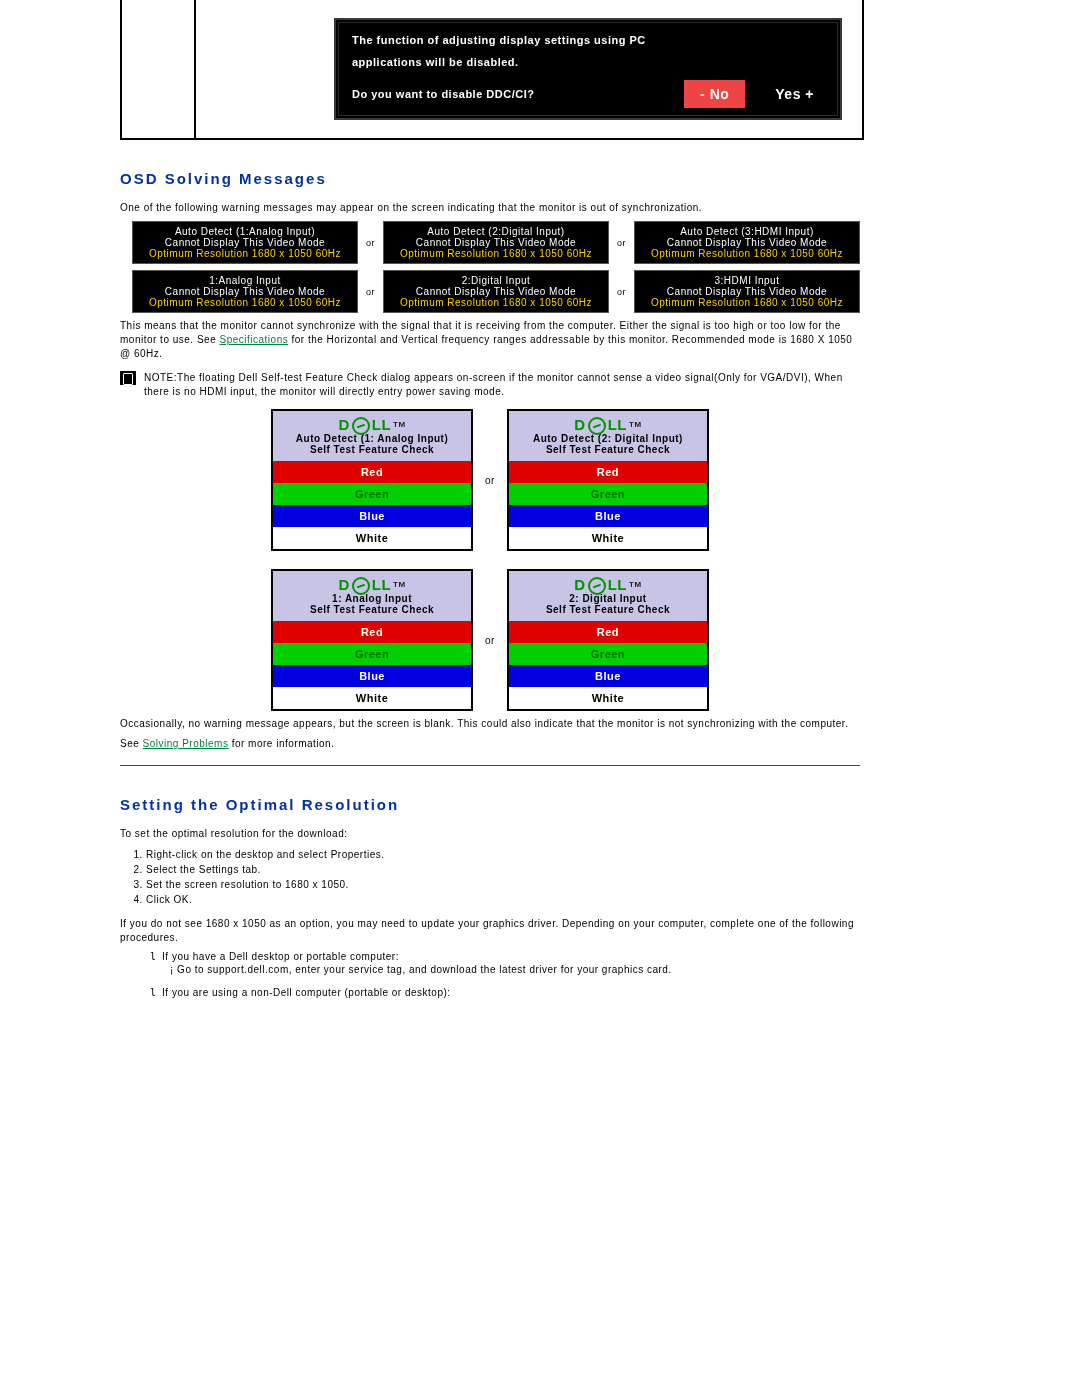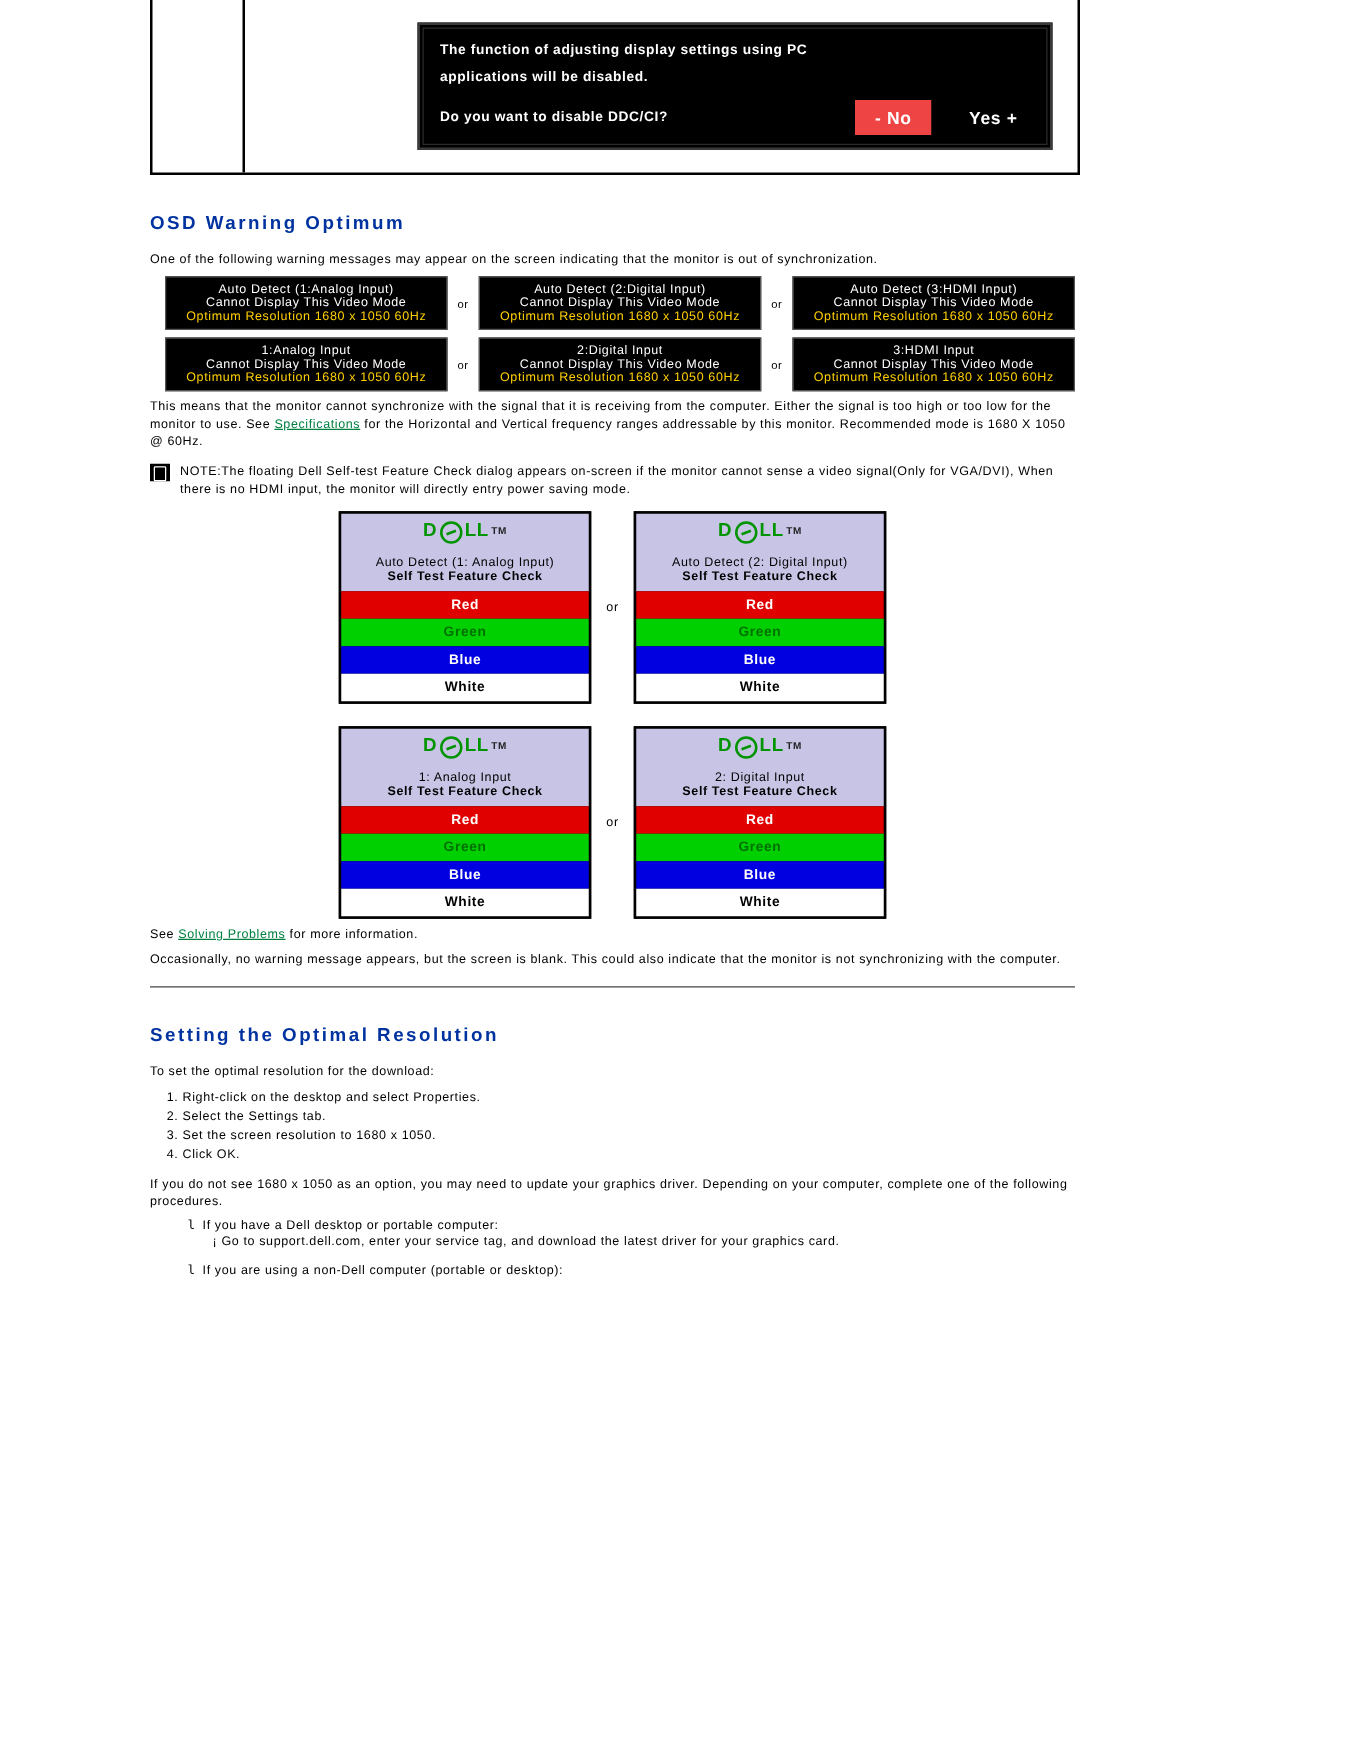--- a/index.html
+++ b/index.html
@@ -140,21 +140,21 @@
   }
   .dell-o {
     display:inline-block; width:14px; height:14px; border:2px solid #009400; border-radius:50%;
     position:relative; top:2px;
   }
   .dell-o::after{
     content:""; position:absolute; left:3px; top:6px; width:8px; height:2px;
     background:#009400; transform:rotate(-20deg);
   }
   .dell-tm { font-size:8px; color:#222; vertical-align: top; }
-  .st-sub  { font-size:10px; font-weight:normal; color:#000;margin-top:12px; }
+  .st-sub  { font-size:10px; font-weight:bold; color:#000; }
   .st-sub2 { font-size:10px; font-weight:bold; color:#000; padding-bottom:4px; }
   .bar-red   { background:#e00000; color:#fff; padding:5px 0; }
   .bar-green { background:#00d000; color:#007000; padding:5px 0; }
   .bar-blue  { background:#0000e0; color:#fff; padding:5px 0; }
   .bar-white { background:#fff; color:#000; padding:5px 0; }
 
   hr.rule { border:none; border-top:1px solid #444; margin:14px 0 30px 0; }
 
   ol.steps { margin:6px 0 10px 26px; padding:0; font-size:10px; letter-spacing:0.5px; }
   ol.steps li { margin:0; line-height:1.5; }
@@ -184,21 +184,21 @@
               <div class="ddc-yes">Yes +</div>
             </div>
           </div>
         </div>
       </div>
     </div>
   </div>
 
   <div class="content">
 
-    <h2 class="section">OSD Warning Optimum</h2>
+    <h2 class="section">OSD Solving Messages</h2>
     <p class="para">One of the following warning messages may appear on the screen indicating that the monitor is out of synchronization.</p>
 
     <div class="warn-grid">
       <div class="warn-box">
         <div class="l1">Auto Detect (1:Analog Input)</div>
         <div class="l2">Cannot Display This Video Mode</div>
         <div class="l3">Optimum Resolution 1680 x 1050 60Hz</div>
       </div>
       <div class="or-small">or</div>
       <div class="warn-box">
@@ -310,25 +310,25 @@
             <div class="st-sub2">Self Test  Feature Check</div>
           </div>
           <div class="bar-red">Red</div>
           <div class="bar-green">Green</div>
           <div class="bar-blue">Blue</div>
           <div class="bar-white">White</div>
         </div>
       </div>
     </div>
 
+    <p class="para">Occasionally, no warning message appears, but the screen is blank. This could also indicate that the monitor is not synchronizing with the computer.</p>
+
     <p class="para">
       <span>See </span><a class="link" href="#">Solving Problems</a><span> for more information.</span>
     </p>
-
-    <p class="para">Occasionally, no warning message appears, but the screen is blank. This could also indicate that the monitor is not synchronizing with the computer.</p>
 
     <hr class="rule">
 
     <h2 class="section">Setting the Optimal Resolution</h2>
 
     <p class="para">To set the optimal resolution for the download:</p>
 
     <ol class="steps">
       <li>Right-click on the desktop and select Properties.</li>
       <li>Select the Settings tab.</li>

